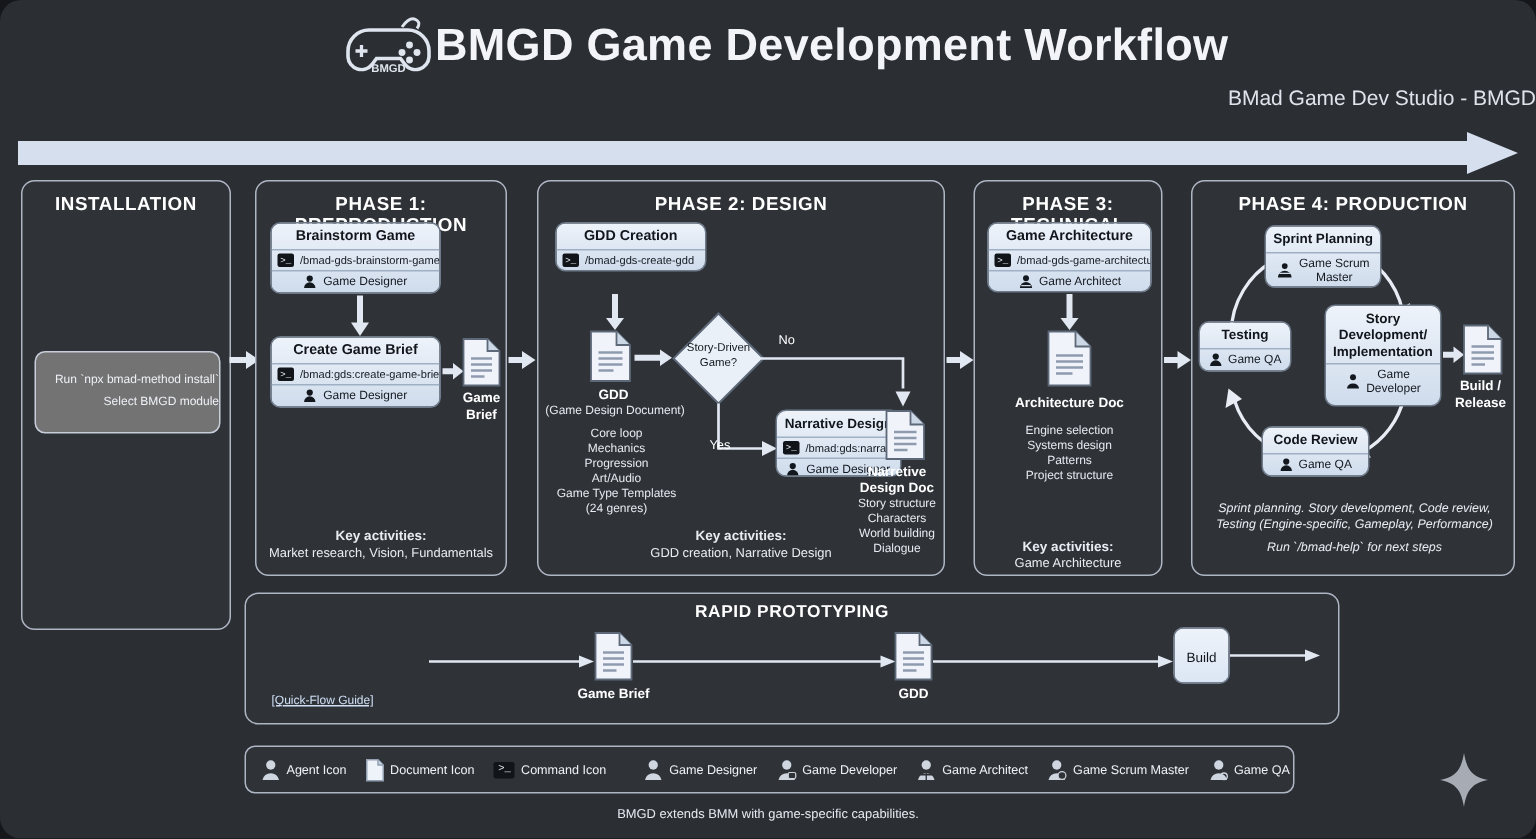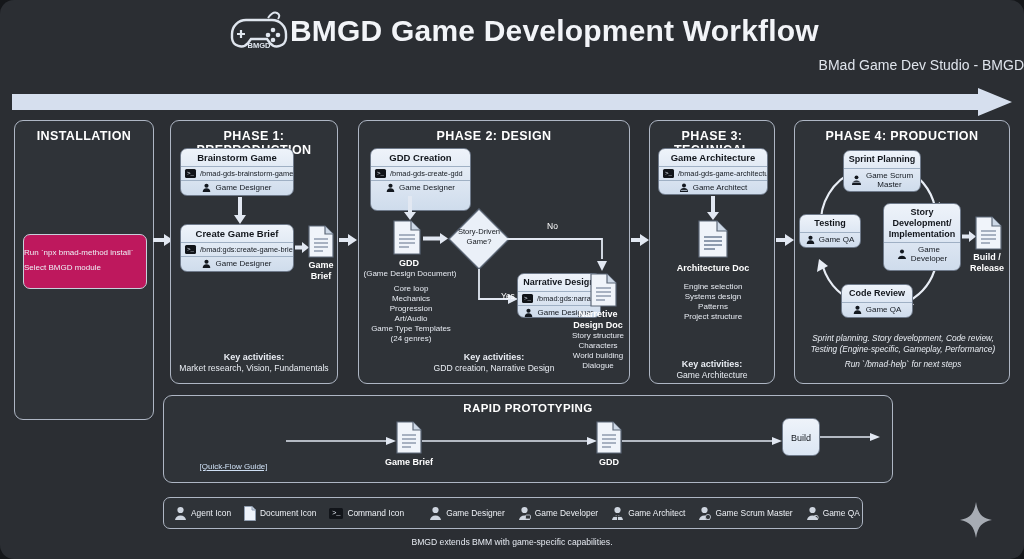--- a/index.html
+++ b/index.html
@@ -68,35 +68,35 @@
   .cmd{font-size:7.4px;color:#13181f;white-space:nowrap;}
   .role{font-size:8px;color:#13181f;white-space:nowrap;}
   .term{
     width:11px;height:9px;background:#111419;border-radius:1.5px;
     color:#e8eef7;font-size:6px;line-height:9px;text-align:center;
     font-family:"Liberation Mono",monospace;flex:0 0 auto;
   }
   
   .plainbox{
     position:absolute;border:1.4px solid #c8cfda;border-radius:7px;
-    background:#be185d;box-sizing:border-box;
-    color:#eef1f6;text-align:left;
+    background:#737373;box-sizing:border-box;
+    color:#eef1f6;text-align:right;
   }
   
   .doc{position:absolute;}
   .doc-label{
     position:absolute;text-align:center;color:#ffffff;
     font-size:9px;font-weight:bold;line-height:10.5px;
   }
   .doc-sub{
     position:absolute;text-align:center;color:#e6eaf1;
     font-size:8px;line-height:10px;
   }
   .note{position:absolute;color:#e6eaf1;font-size:8px;line-height:10px;text-align:center;}
-  .small-label{position:absolute;color:#ffffff;font-size:9px;margin-left:28px;}
+  .small-label{position:absolute;color:#ffffff;font-size:9px;}
   
   #rapid{
     position:absolute;left:163px;top:395px;width:730px;height:88px;
     border:1.6px solid #aeb6c4;border-radius:9px;background:#2f3338;
     box-sizing:border-box;
   }
   #rapid-title{
     position:absolute;left:0;top:6px;width:100%;text-align:center;
     color:#fff;font-size:11.5px;font-weight:bold;letter-spacing:.4px;
   }
@@ -223,21 +223,21 @@
 
   <div style="position:absolute;left:339px;top:234px;width:18px;height:12px;">
     <svg width="18" height="12" viewBox="0 0 18 12">
         <path d="M0 4 H9 V0 L18 6 L9 12 V8 H0 Z" fill="#e2e8f2"></path>
       </svg>
   </div>
 
   <div class="panel" style="left:358px;top:120px;width:272px;height:264px;">
     <div class="panel-title">PHASE 2: DESIGN</div>
 
-    <div class="card" style="left:11px;top:27px;width:101px;height:63px;">
+    <div class="card" style="left:11px;top:27px;width:101px;height:33px;">
       <div class="card-head" style="font-size:9.5px;">GDD Creation</div>
       <div class="card-row">
         <div class="term">&gt;_</div>
         <div class="cmd">/bmad-gds-create-gdd</div>
       </div>
       <div class="card-row center">
         <svg width="9" height="9" viewBox="0 0 10 10">
             <circle cx="5" cy="3" r="2.3" fill="#13181f"></circle>
             <path d="M0.8 10 a4.2 4.2 0 0 1 8.4 0 z" fill="#13181f"></path>
           </svg>
@@ -494,21 +494,21 @@
     <div style="position:absolute;left:4px;top:212px;width:208px;text-align:center;color:#e9edf3;font-size:8.3px;line-height:11px;font-style:italic;">
       <div>Sprint planning. Story development, Code review,</div>
       <div>Testing (Engine-specific, Gameplay, Performance)</div>
       <div style="margin-top:4px;">Run `/bmad-help` for next steps</div>
     </div>
   </div>
 
   <div id="rapid">
     <div id="rapid-title">RAPID PROTOTYPING</div>
 
-    <div style="position:absolute;left:17px;top:66px;width:105px;text-align:center;color:#cfe0f5;font-size:8px;text-decoration:underline;">[Quick-Flow Guide]</div>
+    <div style="position:absolute;left:17px;top:66px;width:105px;color:#cfe0f5;font-size:8px;text-decoration:underline;">[Quick-Flow Guide]</div>
 
     <div style="position:absolute;left:122px;top:40px;width:110px;height:10px;">
       <svg width="110" height="10" viewBox="0 0 110 10">
           <path d="M0 5 H101" stroke="#e2e8f2" stroke-width="1.6" fill="none"></path>
           <path d="M110 5 L100 1 V9 Z" fill="#e2e8f2"></path>
         </svg>
     </div>
 
     <div class="doc" style="left:232px;top:25px;">
       <svg width="26" height="33" viewBox="0 0 26 33">

